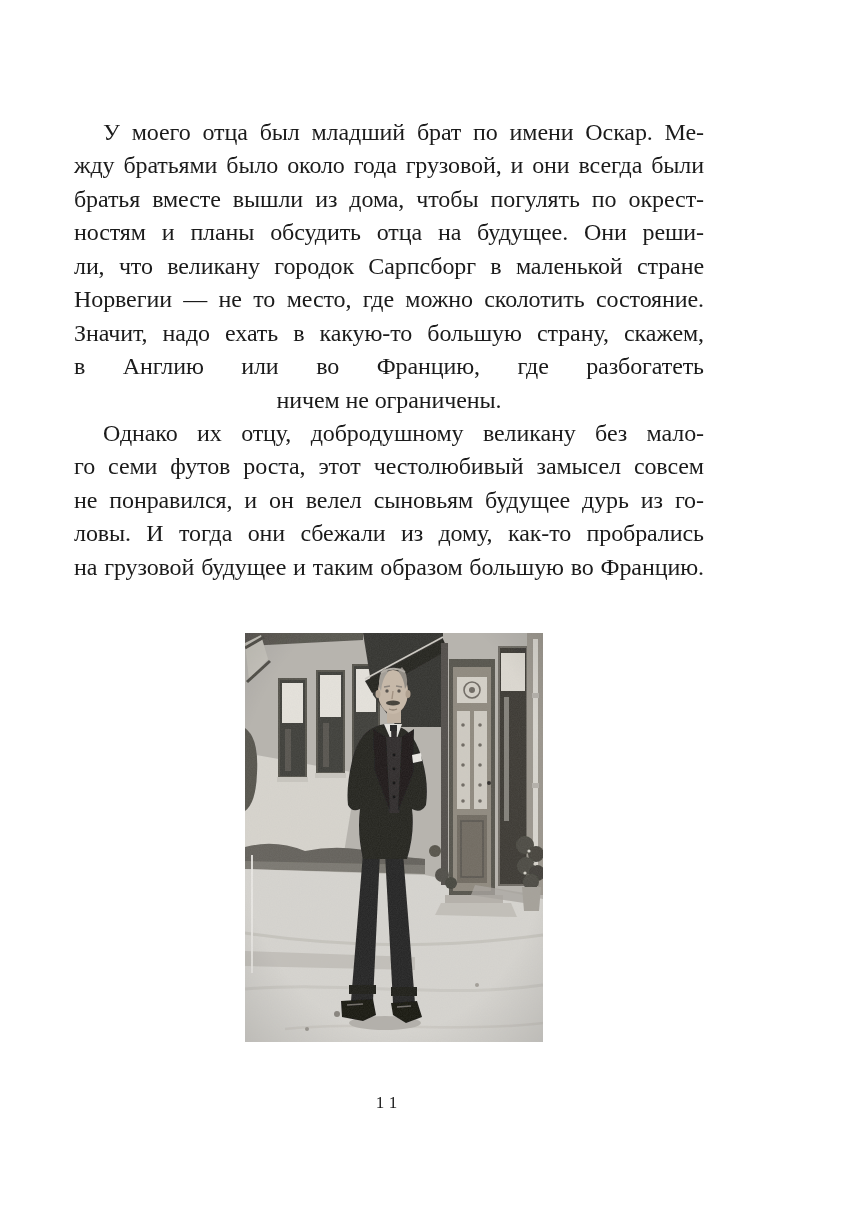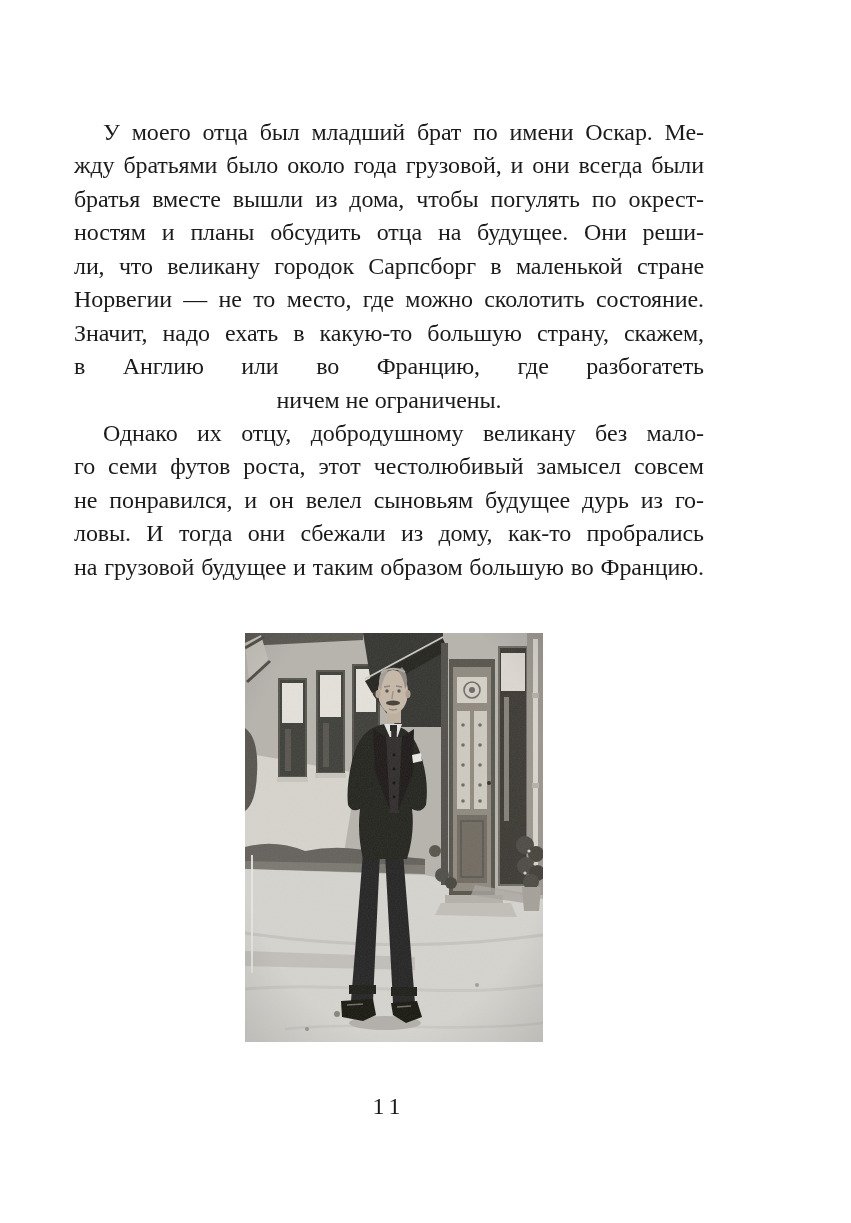--- a/index.html
+++ b/index.html
@@ -24,21 +24,21 @@
   .jline span{white-space:pre;}
   .indent{padding-left:29px;}
   .lastline{display:block;text-align:center;}
   .photo{
     position:absolute;left:245px;top:633px;width:298px;height:409px;
     margin:0;padding:0;
   }
   .photo svg{display:block;width:100%;height:100%;}
   .page-number{
     position:absolute;left:74px;top:1093px;width:630px;
-    text-align:center;font-size:24px;letter-spacing:5px;
+    text-align:center;font-size:17px;letter-spacing:5px;
   }
 </style>
 </head>
 <body>
 
 <div class="page">
 
   <div class="text-block">
     <div class="para">
       <div class="line jline indent">

